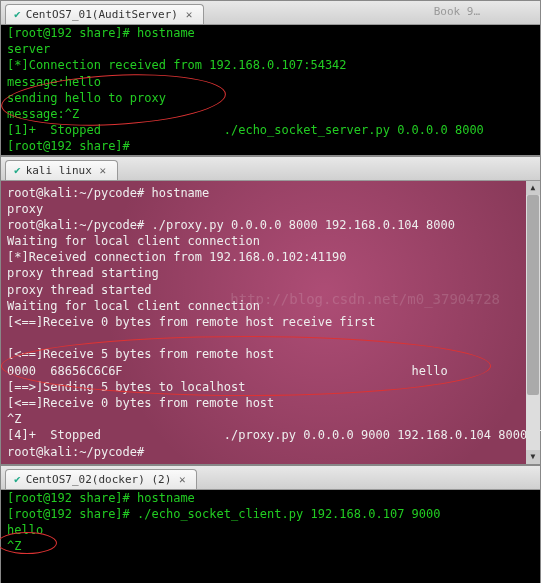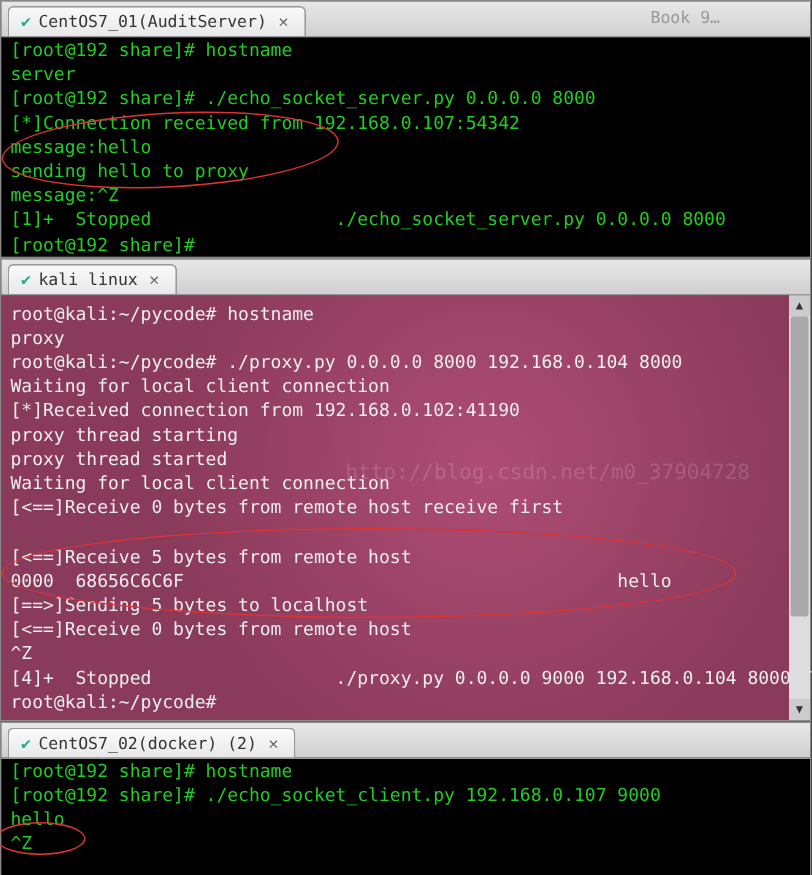--- a/index.html
+++ b/index.html
@@ -29,21 +29,20 @@
     <div class="tab">
       <span class="tab-check">✔</span>
       <span>CentOS7_01(AuditServer)</span>
       <span class="tab-close">✕</span>
     </div>
     <span class="bookmark">Book 9…</span>
   </div>
   <div class="terminal" style="position:relative;">
     <div class="line green">[root@192 share]# hostname</div>
     <div class="line green">server</div>
-    <div class="line green">[root@192 share]# ./echo_socket_server.py 0.0.0.0 8000</div>
     <div class="line green">[*]Connection received from 192.168.0.107:54342</div>
     <div class="line green">message:hello</div>
     <div class="line green">sending hello to proxy</div>
     <div class="line green">message:^Z</div>
     <div class="line green">[1]+  Stopped                 ./echo_socket_server.py 0.0.0.0 8000</div>
     <div class="line green">[root@192 share]#</div>
     <div class="ellipse" style="left:0px; top:50px; width:225px; height:50px; transform:rotate(-3deg);"></div>
   </div>
 </div>
 

